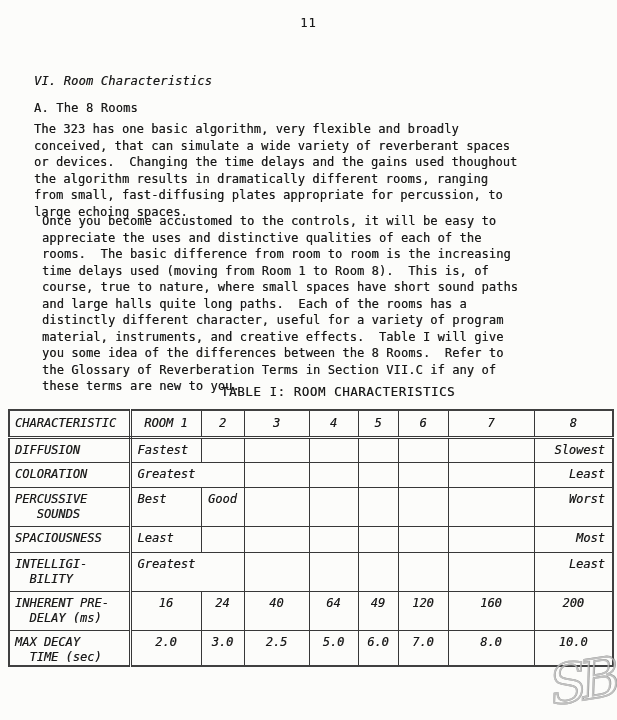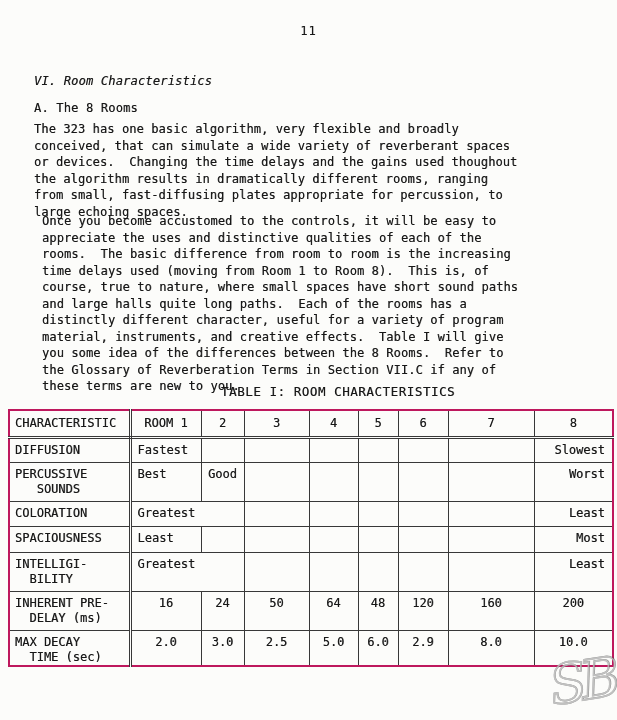--- a/index.html
+++ b/index.html
@@ -16,22 +16,23 @@
   .pre{white-space:pre;}
   .body-text{font-size:12px;line-height:16.5px;letter-spacing:0.1px;}
   .heading{font-size:12px;letter-spacing:0.2px;}
   .page-num{font-size:12px;letter-spacing:1px;}
   .tbl-title{font-size:12.5px;letter-spacing:0.55px;margin-left:38px;}
 
   table.room-table{
     border-collapse:collapse;
     table-layout:fixed;
     width:604px;
-    border:2px solid #be185d;
+    border:2px solid #404040;
     background:#fcfcfa;
+    font-style:italic;
   }
   .room-table th,.room-table td{
     border:1.5px solid #383838;
     font-size:12px;
     font-weight:normal;
     vertical-align:top;
     padding:4px 2px 0 2px;
     line-height:15px;
     overflow:hidden;
   }
@@ -48,21 +49,21 @@
   }
   .ac{text-align:center;}
   .al{text-align:left;padding-left:6px !important;}
   .ar{text-align:right;padding-right:7px !important;}
 
   .mark{pointer-events:none;opacity:0.85;}
 </style>
 </head>
 <body>
 
-<div class="abs page-num" style="top:24px;left:0;width:617px;text-align:center;">11</div>
+<div class="abs page-num" style="top:16px;left:0;width:617px;text-align:center;">11</div>
 
 <div class="abs heading" style="top:74px;left:34px;font-style:italic;">VI. Room Characteristics</div>
 <div class="abs heading" style="top:101px;left:34px;">A. The 8 Rooms</div>
 
 <div class="abs body-text pre" style="top:121px;left:34px;">The 323 has one basic algorithm, very flexible and broadly
 conceived, that can simulate a wide variety of reverberant spaces
 or devices.  Changing the time delays and the gains used thoughout
 the algorithm results in dramatically different rooms, ranging
 from small, fast-diffusing plates appropriate for percussion, to
 large echoing spaces.</div>
@@ -111,42 +112,42 @@
       <td class="lab">DIFFUSION</td>
       <td class="al">Fastest</td>
       <td></td>
       <td></td>
       <td></td>
       <td></td>
       <td></td>
       <td></td>
       <td class="ar">Slowest</td>
     </tr>
+    <tr style="height:25px">
+      <td class="lab">COLORATION</td>
+      <td class="al" colspan="2">Greatest</td>
+      <td></td>
+      <td></td>
+      <td></td>
+      <td></td>
+      <td></td>
+      <td class="ar">Least</td>
+    </tr>
     <tr style="height:39px">
       <td class="lab">PERCUSSIVE
    SOUNDS</td>
       <td class="al">Best</td>
       <td class="ac">Good</td>
       <td></td>
       <td></td>
       <td></td>
       <td></td>
       <td></td>
       <td class="ar">Worst</td>
     </tr>
-    <tr style="height:25px">
-      <td class="lab">COLORATION</td>
-      <td class="al" colspan="2">Greatest</td>
-      <td></td>
-      <td></td>
-      <td></td>
-      <td></td>
-      <td></td>
-      <td class="ar">Least</td>
-    </tr>
     <tr style="height:26px">
       <td class="lab">SPACIOUSNESS</td>
       <td class="al">Least</td>
       <td></td>
       <td></td>
       <td></td>
       <td></td>
       <td></td>
       <td></td>
       <td class="ar">Most</td>
@@ -160,36 +161,36 @@
       <td></td>
       <td></td>
       <td></td>
       <td class="ar">Least</td>
     </tr>
     <tr style="height:39px">
       <td class="lab">INHERENT PRE-
   DELAY (ms)</td>
       <td class="ac">16</td>
       <td class="ac">24</td>
-      <td class="ac">50</td>
+      <td class="ac">40</td>
       <td class="ac">64</td>
-      <td class="ac">48</td>
+      <td class="ac">49</td>
       <td class="ac">120</td>
       <td class="ac">160</td>
       <td class="ac">200</td>
     </tr>
     <tr style="height:36px">
       <td class="lab">MAX DECAY
   TIME (sec)</td>
       <td class="ac">2.0</td>
       <td class="ac">3.0</td>
       <td class="ac">2.5</td>
       <td class="ac">5.0</td>
       <td class="ac">6.0</td>
-      <td class="ac">2.9</td>
+      <td class="ac">7.0</td>
       <td class="ac">8.0</td>
       <td class="ac">10.0</td>
     </tr>
   </tbody>
 </table>
 </div>
 
 <svg class="abs mark" style="top:638px;left:545px;" width="72" height="82" viewBox="0 0 72 82">
   <g transform="rotate(-9 36 41)">
     <text x="4" y="62" font-family="DejaVu Serif, serif" font-style="italic" font-size="54" fill="none" stroke="#b7b7b7" stroke-width="1.8" letter-spacing="-6">SB</text>

